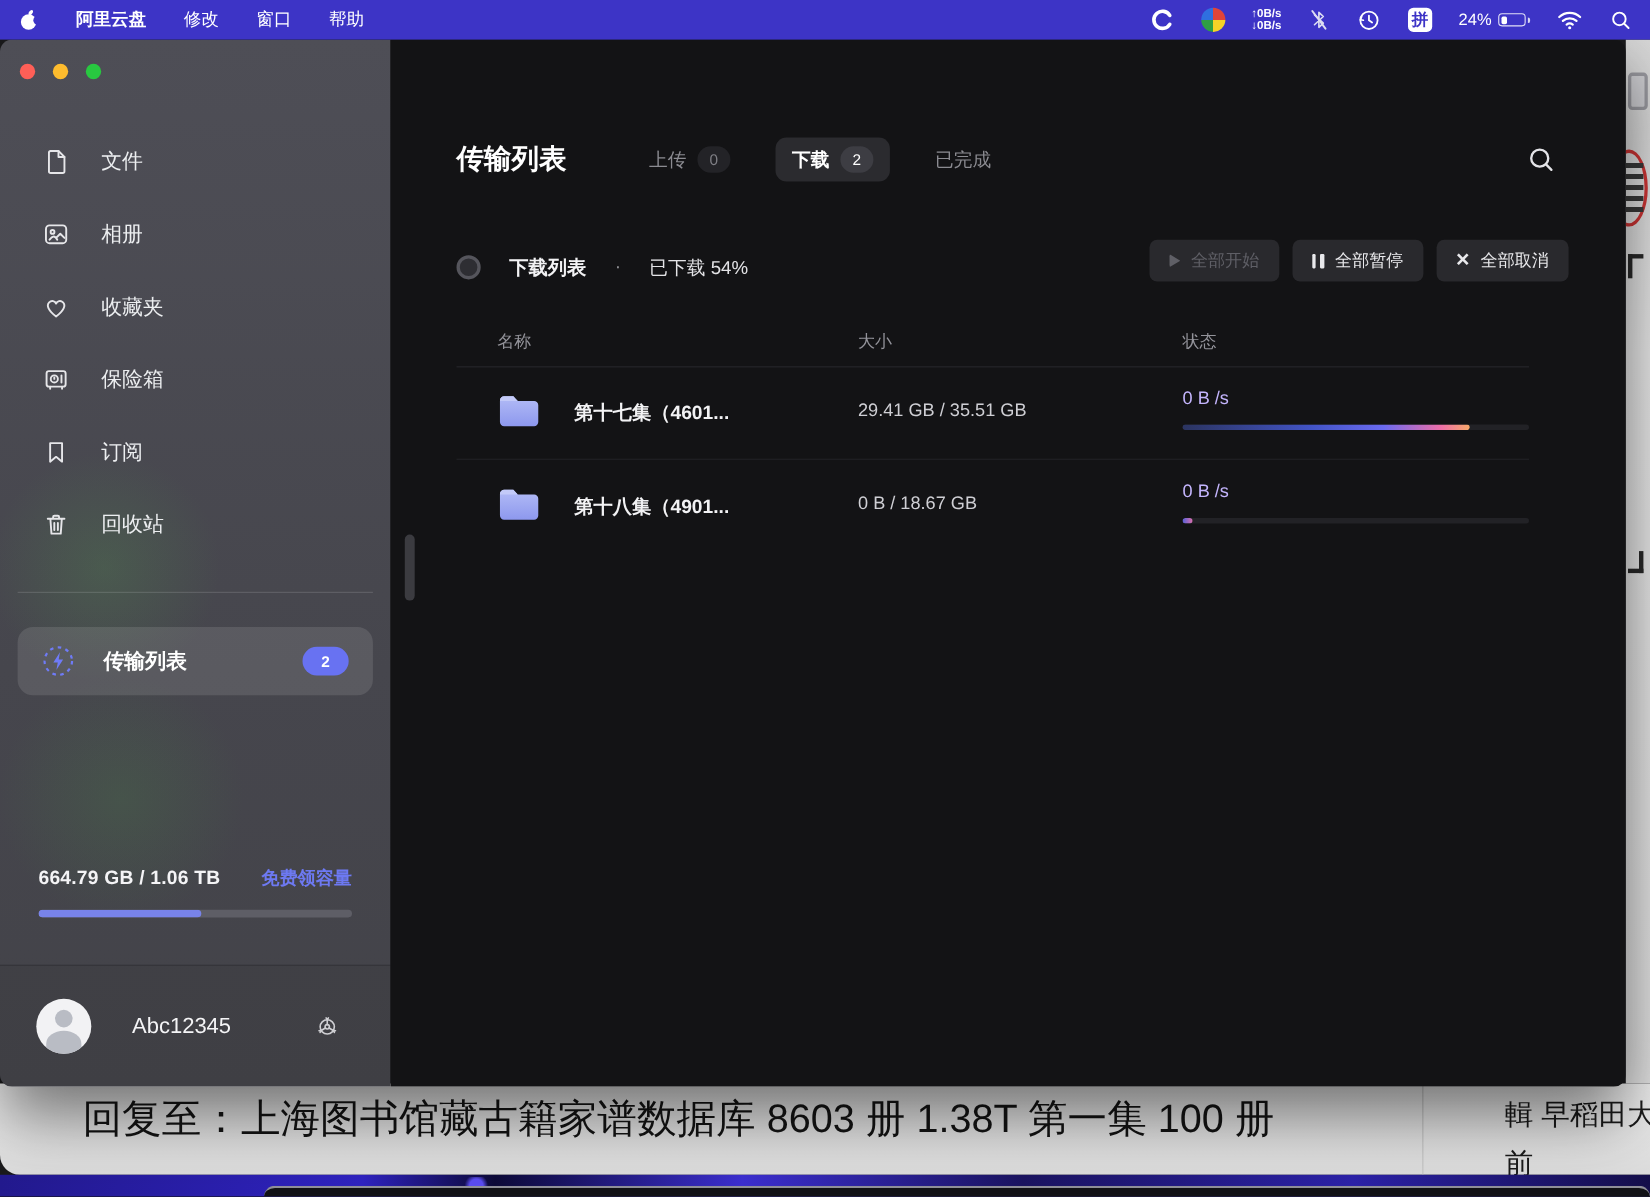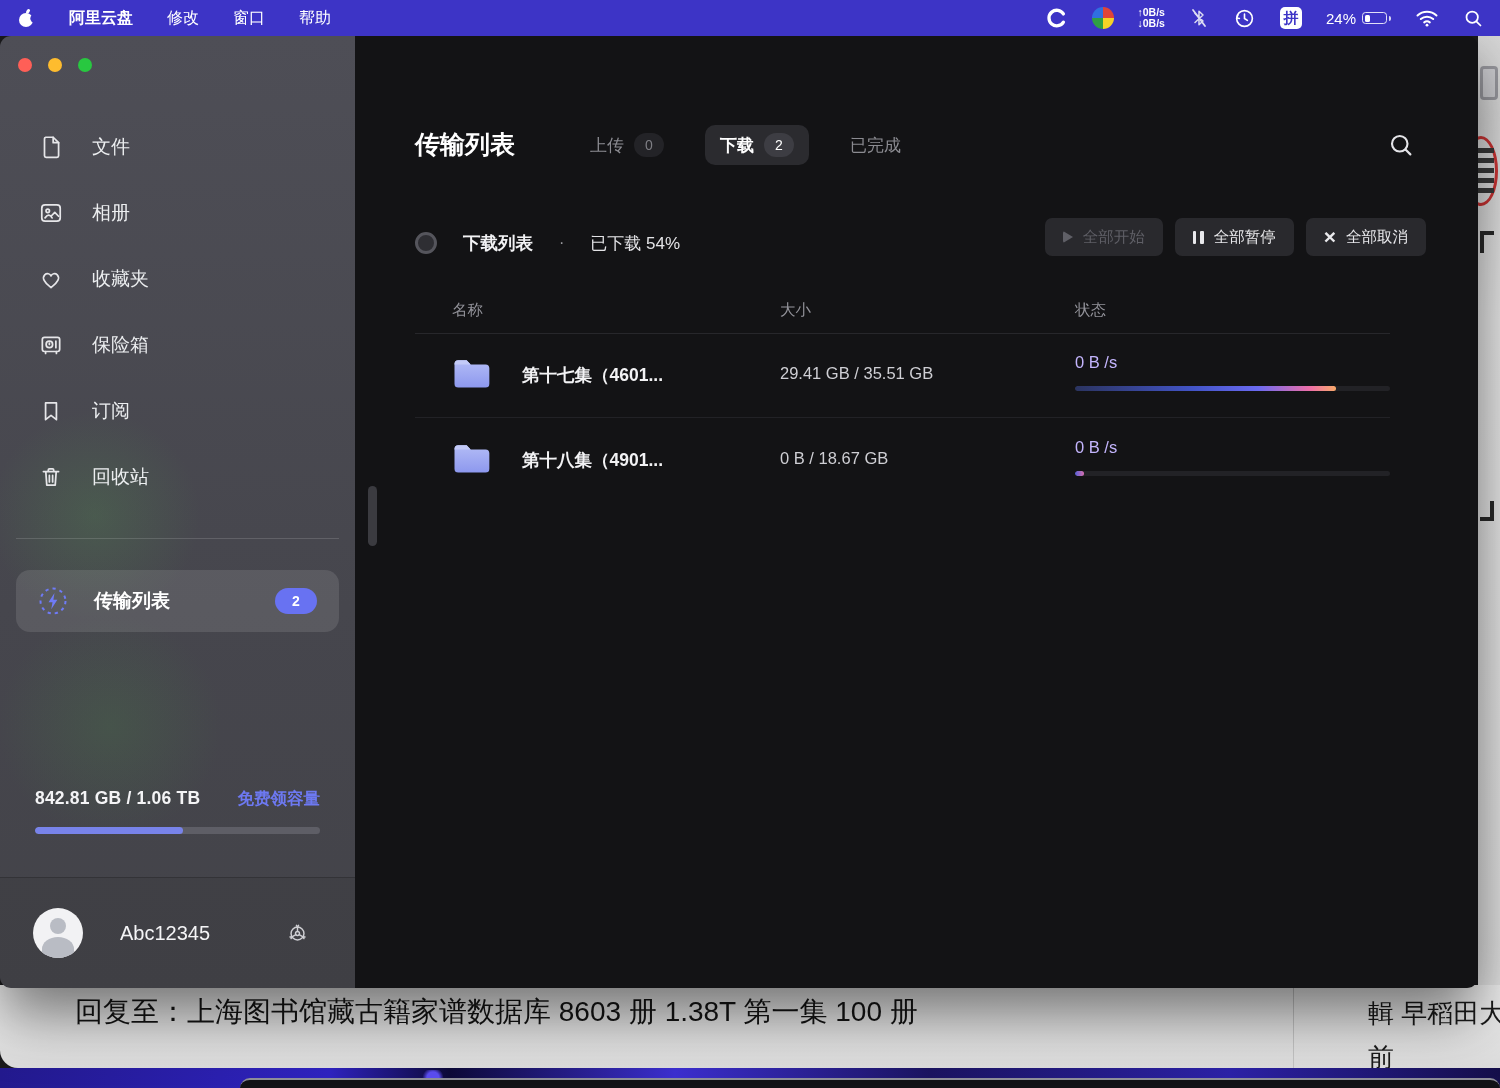--- a/index.html
+++ b/index.html
@@ -3,21 +3,21 @@
 <meta charset="utf-8">
 <style>
   * { margin:0; padding:0; box-sizing:border-box; }
   html,body { width:1500px; height:1088px; background:#000; }
   body { font-family:"Liberation Sans", sans-serif; }
   .stage { position:relative; width:1500px; height:1088px; overflow:hidden; background:#1a1a1c; }
 
   
   .bg-band { position:absolute; left:0; top:985px; width:1500px; height:83px;
     background:linear-gradient(180deg,#f2f2f2,#dcdcdc); border-radius:0 0 0 18px; z-index:1; }
-  .bg-reply { position:absolute; left:75px; top:8px; font-size:28px; color:#141414; white-space:nowrap; }
+  .bg-reply { position:absolute; left:75px; top:8px; font-size:36px; color:#141414; white-space:nowrap; }
   .bg-vdivider { position:absolute; left:1293px; top:0; width:1px; height:83px; background:#c3c3c3; }
   .bg-rightcol { position:absolute; left:1368px; top:6px; width:140px; color:#1a1a1a; font-size:26px; line-height:44px; white-space:nowrap; overflow:hidden; }
   .bg-strip-right { position:absolute; left:1478px; top:36px; width:22px; height:949px;
     background:linear-gradient(180deg,#d8d8d8,#ececec 30%,#e4e4e4); z-index:1; overflow:hidden; }
   .frag { position:absolute; }
   .frag-printer { left:2px; top:30px; width:18px; height:34px; border:3px solid #9a9aa0; border-radius:4px; background:#d0d0d4; }
   .frag-seal { left:-14px; top:100px; width:34px; height:70px; border:3px solid #cf3535; border-radius:50%; background:transparent; }
   .frag-lines { left:0px; top:112px; width:16px; height:48px;
     background:repeating-linear-gradient(180deg,#3a3a3a 0 5px,transparent 5px 10px); }
   .frag-glyph1 { left:2px; top:195px; width:14px; height:22px; border-top:4px solid #2a2a2a; border-left:4px solid #2a2a2a; }
@@ -243,21 +243,21 @@
             <circle cx="12" cy="12" r="10" fill="none" stroke="#6f7bf7" stroke-width="1.6" stroke-dasharray="2.6 3.2"></circle>
             <path d="M13.2 5.5 8.4 13h3.2l-1 5.5 4.9-7.6h-3.2z" fill="#6f7bf7"></path>
           </svg>
         </span>
         <span class="lbl">传输列表</span>
         <span class="transfer-badge">2</span>
       </div>
 
       <div class="storage">
         <div class="storage-row">
-          <span class="storage-usage">842.81 GB / 1.06 TB</span>
+          <span class="storage-usage">664.79 GB / 1.06 TB</span>
           <span class="storage-link">免费领容量</span>
         </div>
         <div class="storage-bar">
           <div class="storage-fill" style="width: 52%;"></div>
         </div>
       </div>
 
       <div class="user-divider"></div>
       <div class="user-area">
         <div class="avatar">

